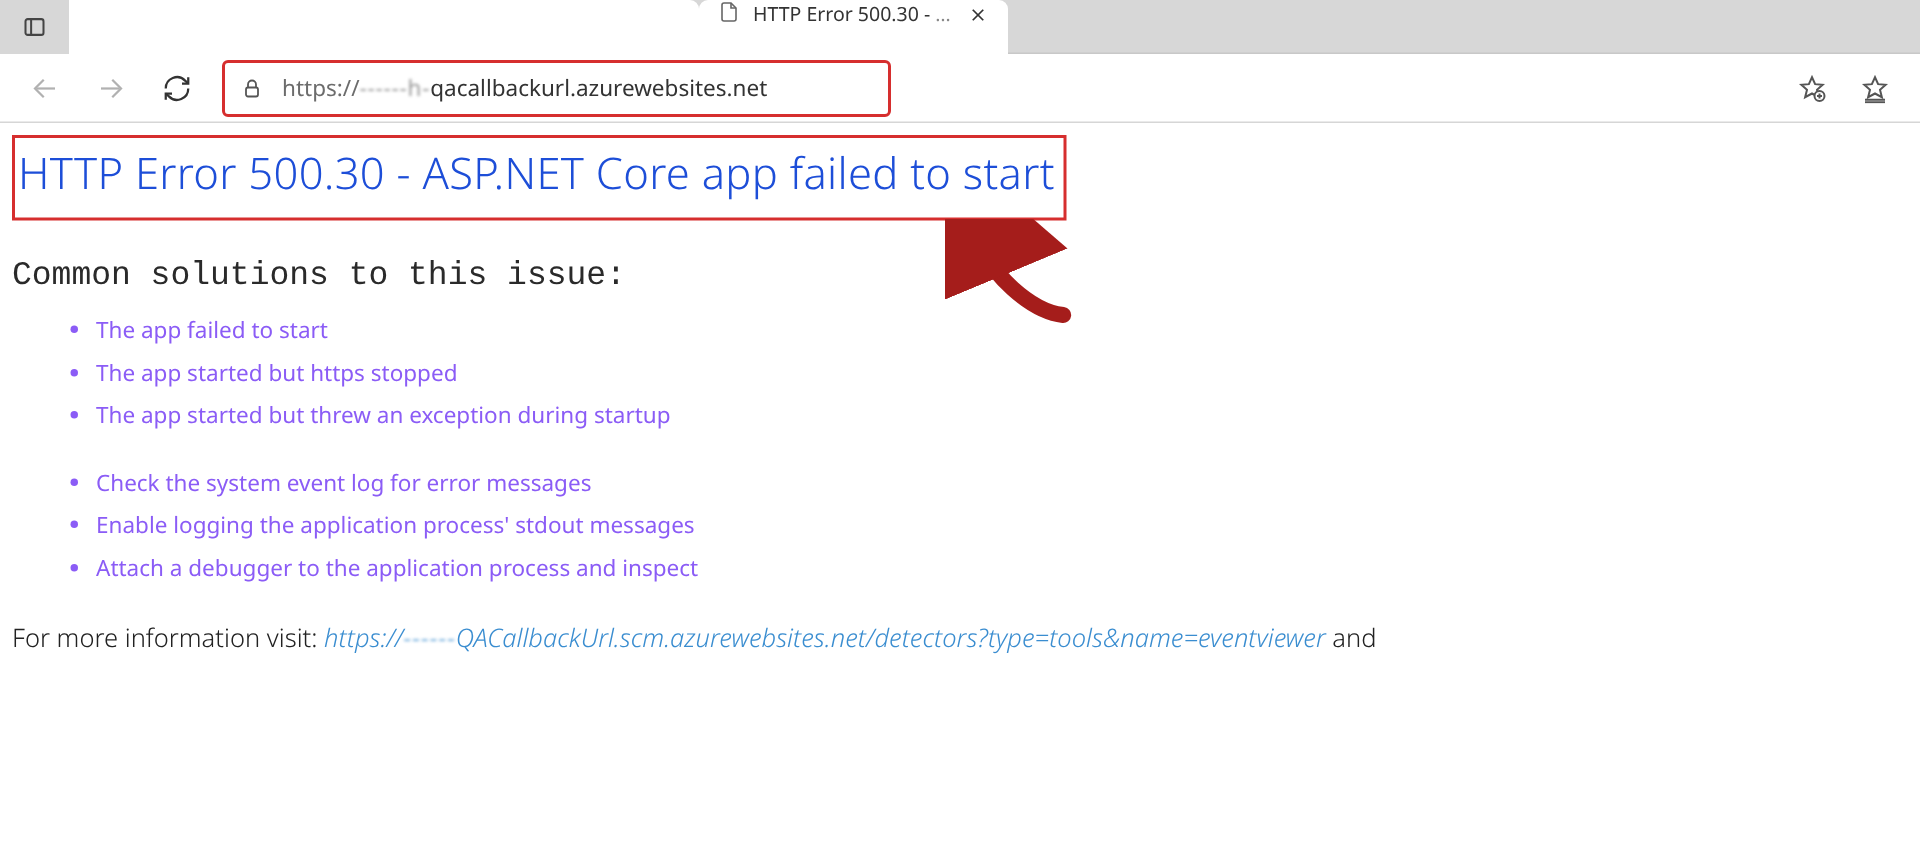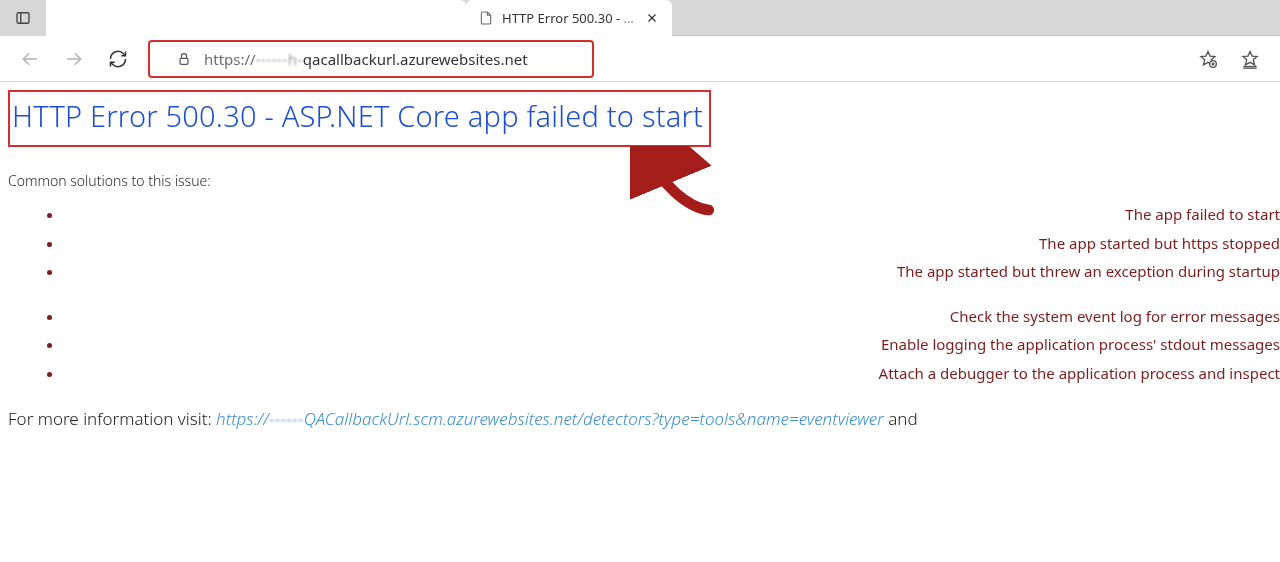--- a/index.html
+++ b/index.html
@@ -23,21 +23,21 @@
     width: 46px;
     height: 36px;
     display: flex;
     align-items: center;
     justify-content: center;
     background: #d7d7d7;
   }
   .tabstrip .tab-manager svg { width: 18px; height: 18px; }
   .tab {
     display: flex;
-    align-items: center;
+    align-items: flex-start;
     height: 36px;
     padding: 0 10px 0 12px;
     min-width: 200px;
     max-width: 240px;
     gap: 8px;
     font-size: 13px;
     color: #333;
   }
   .tab.blank {
     background: #fff;
@@ -73,21 +73,21 @@
     color: #555;
   }
   .tool-btn svg { width: 20px; height: 20px; }
   .tool-btn.disabled { opacity: 0.45; }
   .addr-wrap {
     flex: 1 1 auto;
     display: flex;
     align-items: center;
     height: 34px;
     border-radius: 17px;
-    padding: 0 12px 0 22px;
+    padding: 0 12px 0 6px;
     margin: 0 6px;
     position: relative;
   }
   .addr-highlight {
     position: absolute;
     left: 0; top: -2px;
     height: 38px;
     border: 2px solid #d62e2e;
     border-radius: 4px;
     box-sizing: border-box;
@@ -118,33 +118,33 @@
     margin-bottom: 14px;
   }
   h1 {
     font-weight: 300;
     font-size: 29px;
     color: #1d4ed8;
     letter-spacing: 0.2px;
   }
   h2 {
     font-weight: 300;
-    font-size: 14px;
+    font-size: 22px;
     color: #2a2a2a;
     margin: 10px 0 10px 0;
+    font-family: Liberation Mono, monospace;
   }
   ul {
     list-style: disc;
     margin: 4px 0 16px 56px;
   }
   li {
     font-size: 15px;
-    color: #7f1d1d;
+    color: #8b5cf6;
     line-height: 1.9;
-    text-align: right;
   }
   .para {
     font-size: 17px;
     color: #222;
     line-height: 1.9;
     margin-top: 16px;
     font-weight: 300;
   }
   .para .link {
     color: #3a8dd0;

